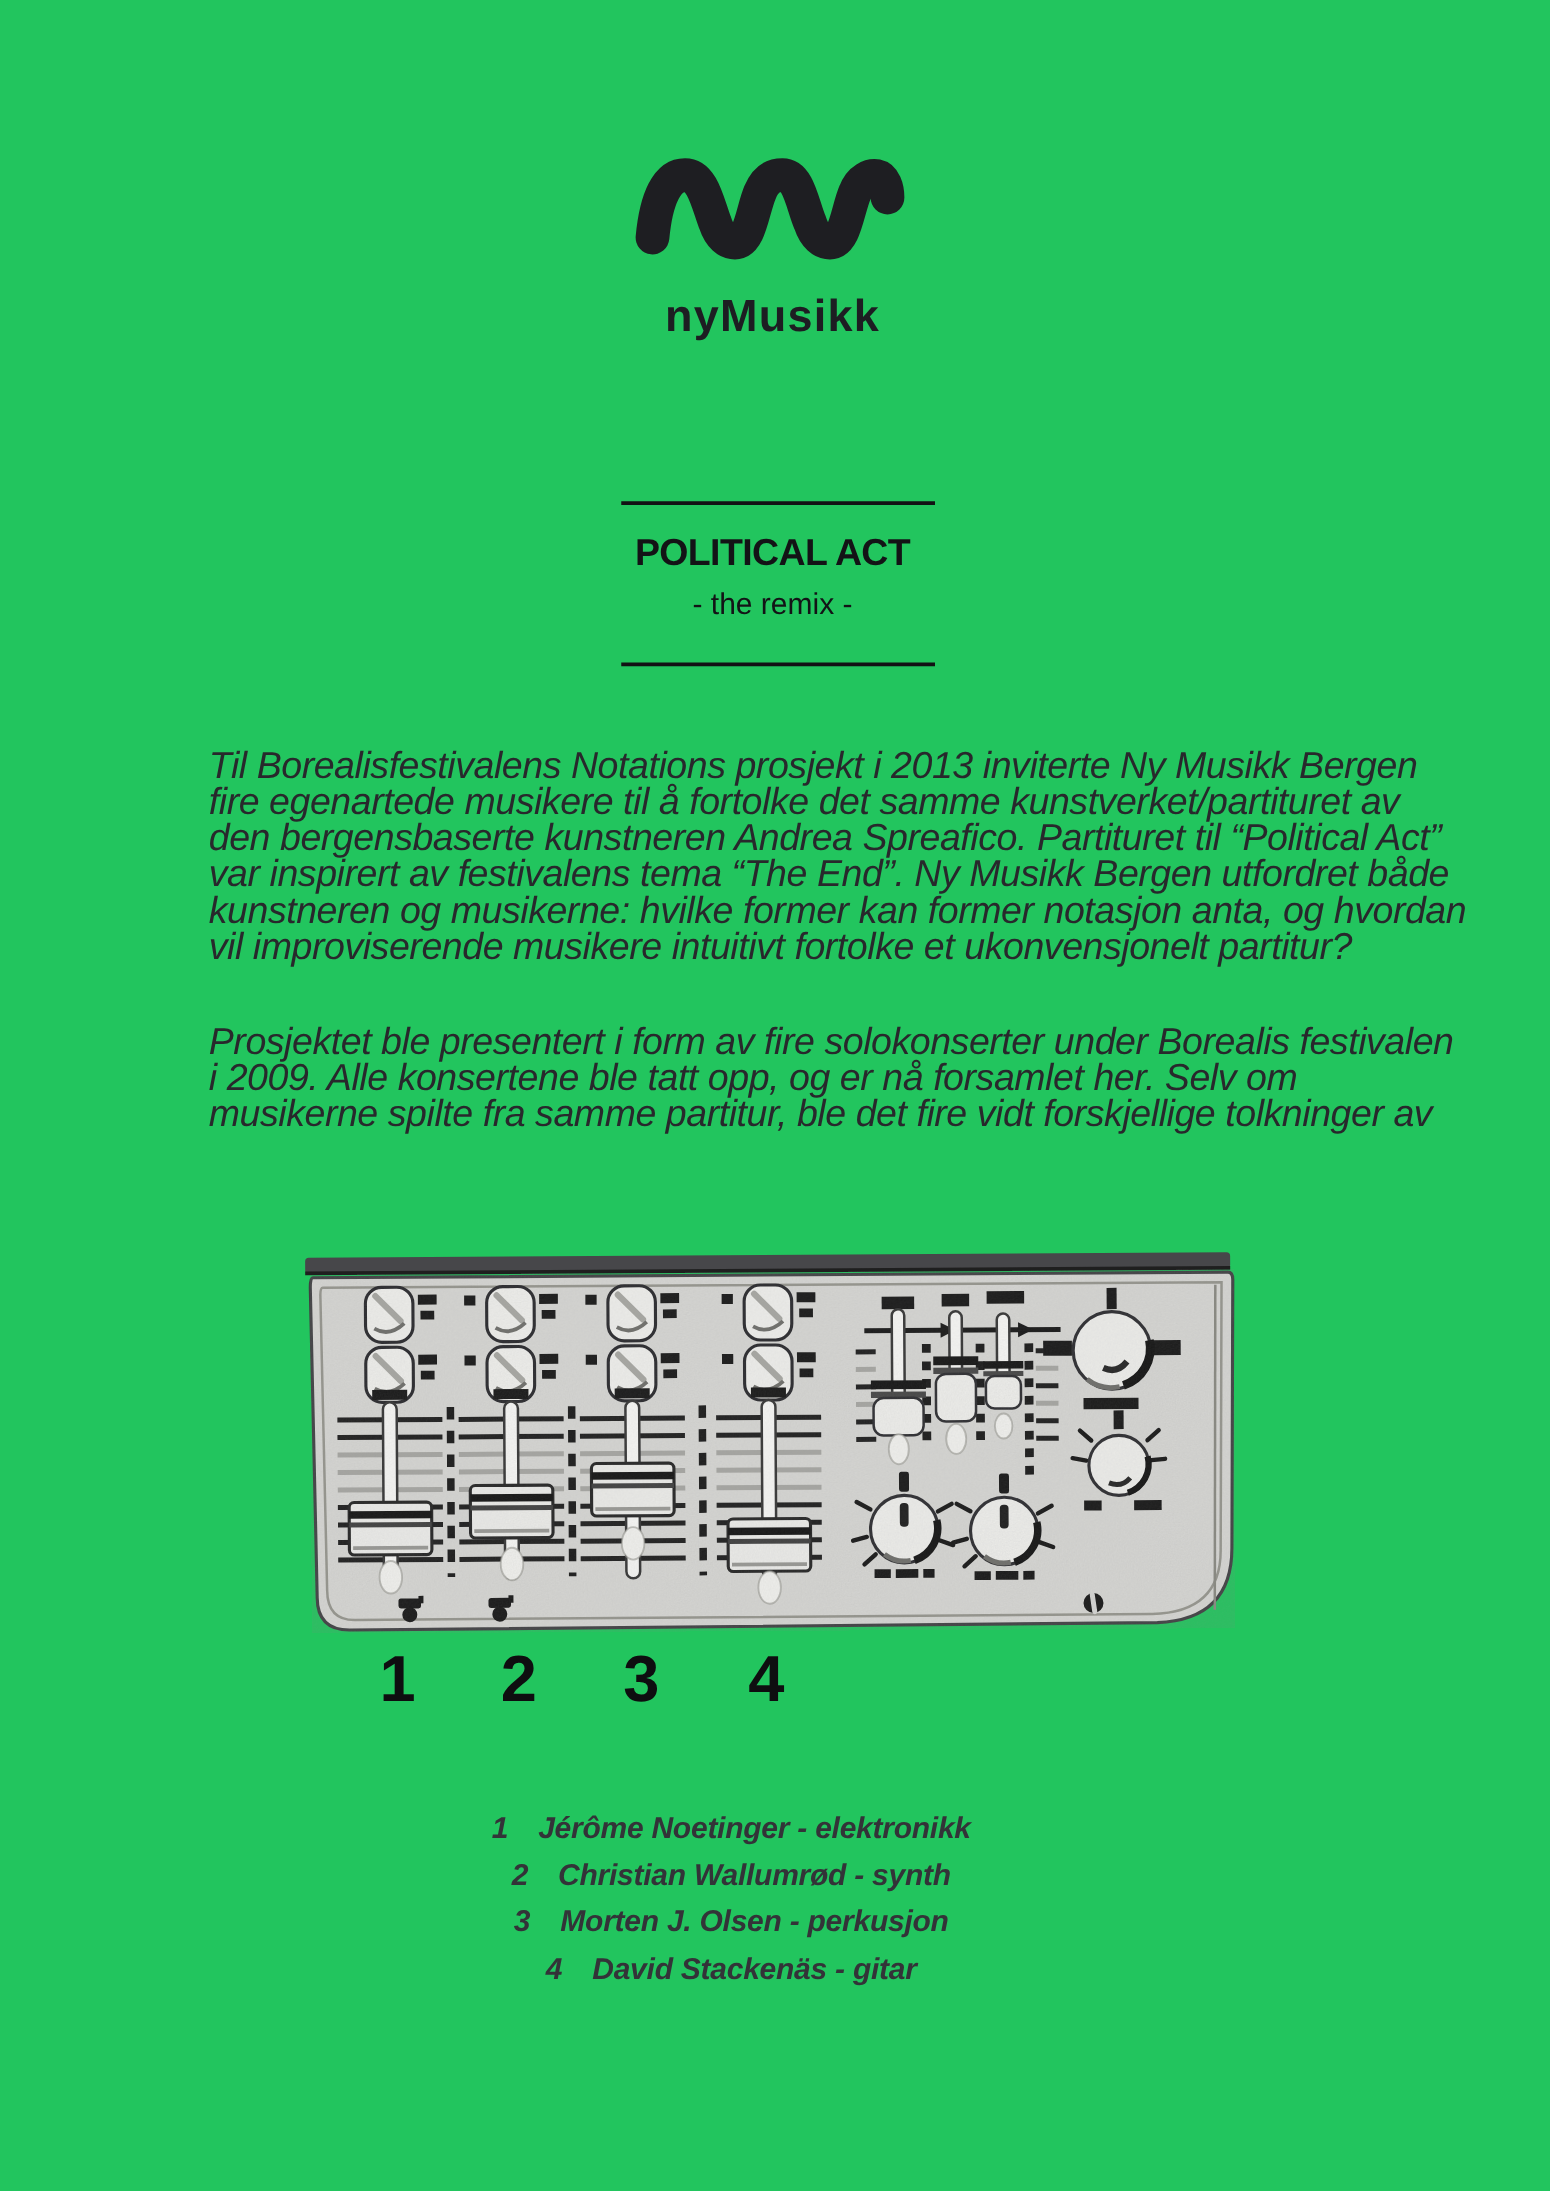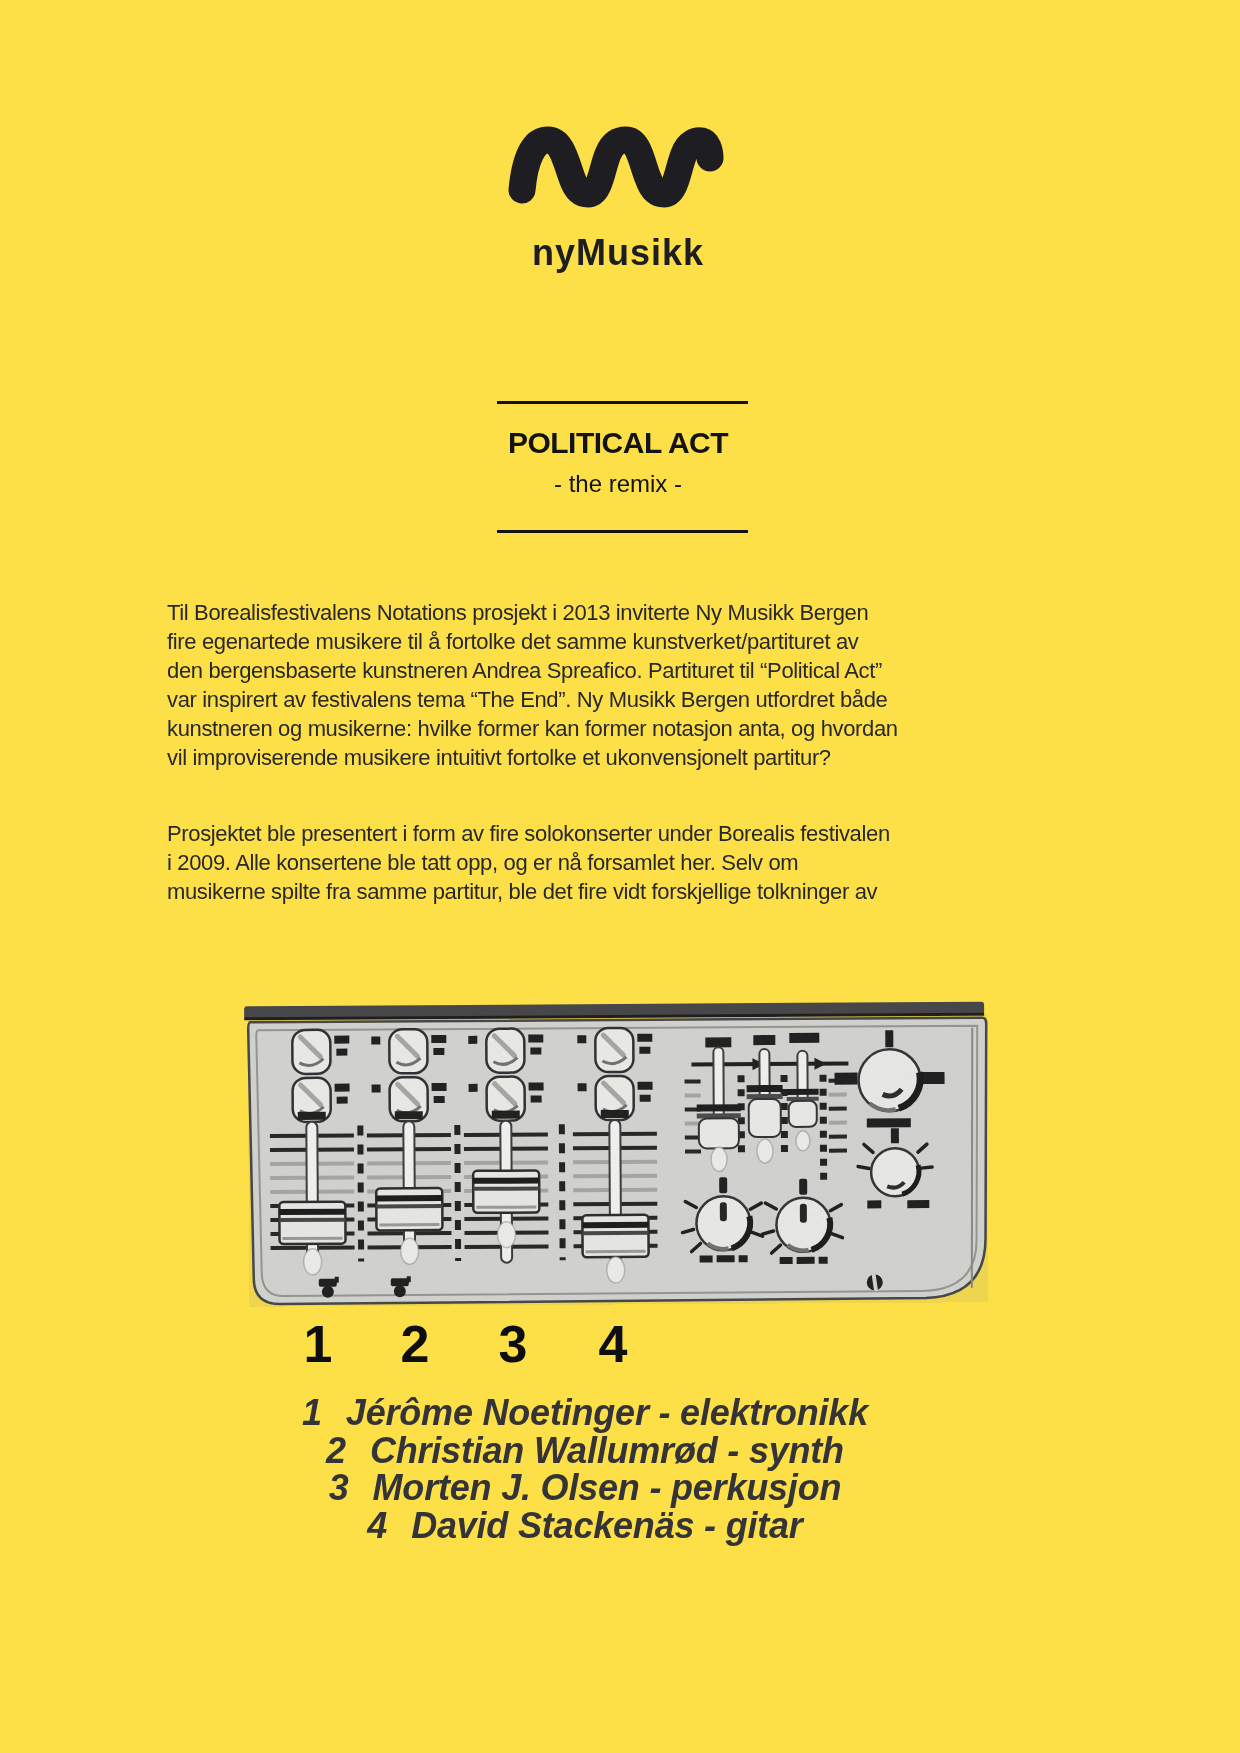--- a/index.html
+++ b/index.html
@@ -1,19 +1,19 @@
 <!DOCTYPE html>
 <html><head>
 <meta charset="utf-8">
 <style>
   html,body{margin:0;padding:0;background:#ffffff;}
   .page{
     position:relative;
     width:1240px;height:1753px;
-    background:#fde047;
+    background:#22c55e;
     font-family:"Liberation Sans", sans-serif;
     color:#232327;
     overflow:hidden;
   }
   .abs{position:absolute;}
   
   .org-name{
     left:618px;top:232px;width:500px;margin-left:-250px;
     text-align:center;font-size:36px;font-weight:600;letter-spacing:1px;color:#1d1d22;
   }
@@ -29,38 +29,38 @@
     left:618px;top:426px;width:600px;margin-left:-300px;
     text-align:center;font-size:30px;font-weight:700;letter-spacing:-0.5px;color:#131316;
   }
   .page-subtitle{
     left:618px;top:470px;width:600px;margin-left:-300px;
     text-align:center;font-size:24px;font-weight:400;color:#131316;
   }
   
   .para{
     left:167px;width:820px;
-    font-size:22px;line-height:29px;letter-spacing:-0.35px;color:#28282c;
+    font-size:30px;line-height:29px;letter-spacing:-0.35px;color:#28282c;font-style:italic;
   }
   .para .pline{white-space:nowrap;}
   
   .mixer-wrap{
     left:237px;top:1002px;width:753px;height:303px;
     transform:rotate(-0.35deg);
   }
   
   .chnum{
     top:1314px;
     font-size:52px;font-weight:700;color:#0e0e10;
     transform:translateX(-50%);
   }
   
   .credits{
-    left:185px;top:1394px;width:800px;
-    text-align:center;font-size:36px;line-height:37.5px;
+    left:185px;top:1444px;width:800px;
+    text-align:center;font-size:24px;line-height:37.5px;
     font-style:italic;font-weight:600;letter-spacing:-0.2px;color:#333338;
   }
   .credits .cnum{display:inline-block;margin-right:24px;}
 </style>
 </head>
 <body>
 
 <div class="page">
 
   <svg class="abs" style="left:508px;top:110px;" width="216" height="114" viewBox="0 0 216 114" aria-hidden="true">

